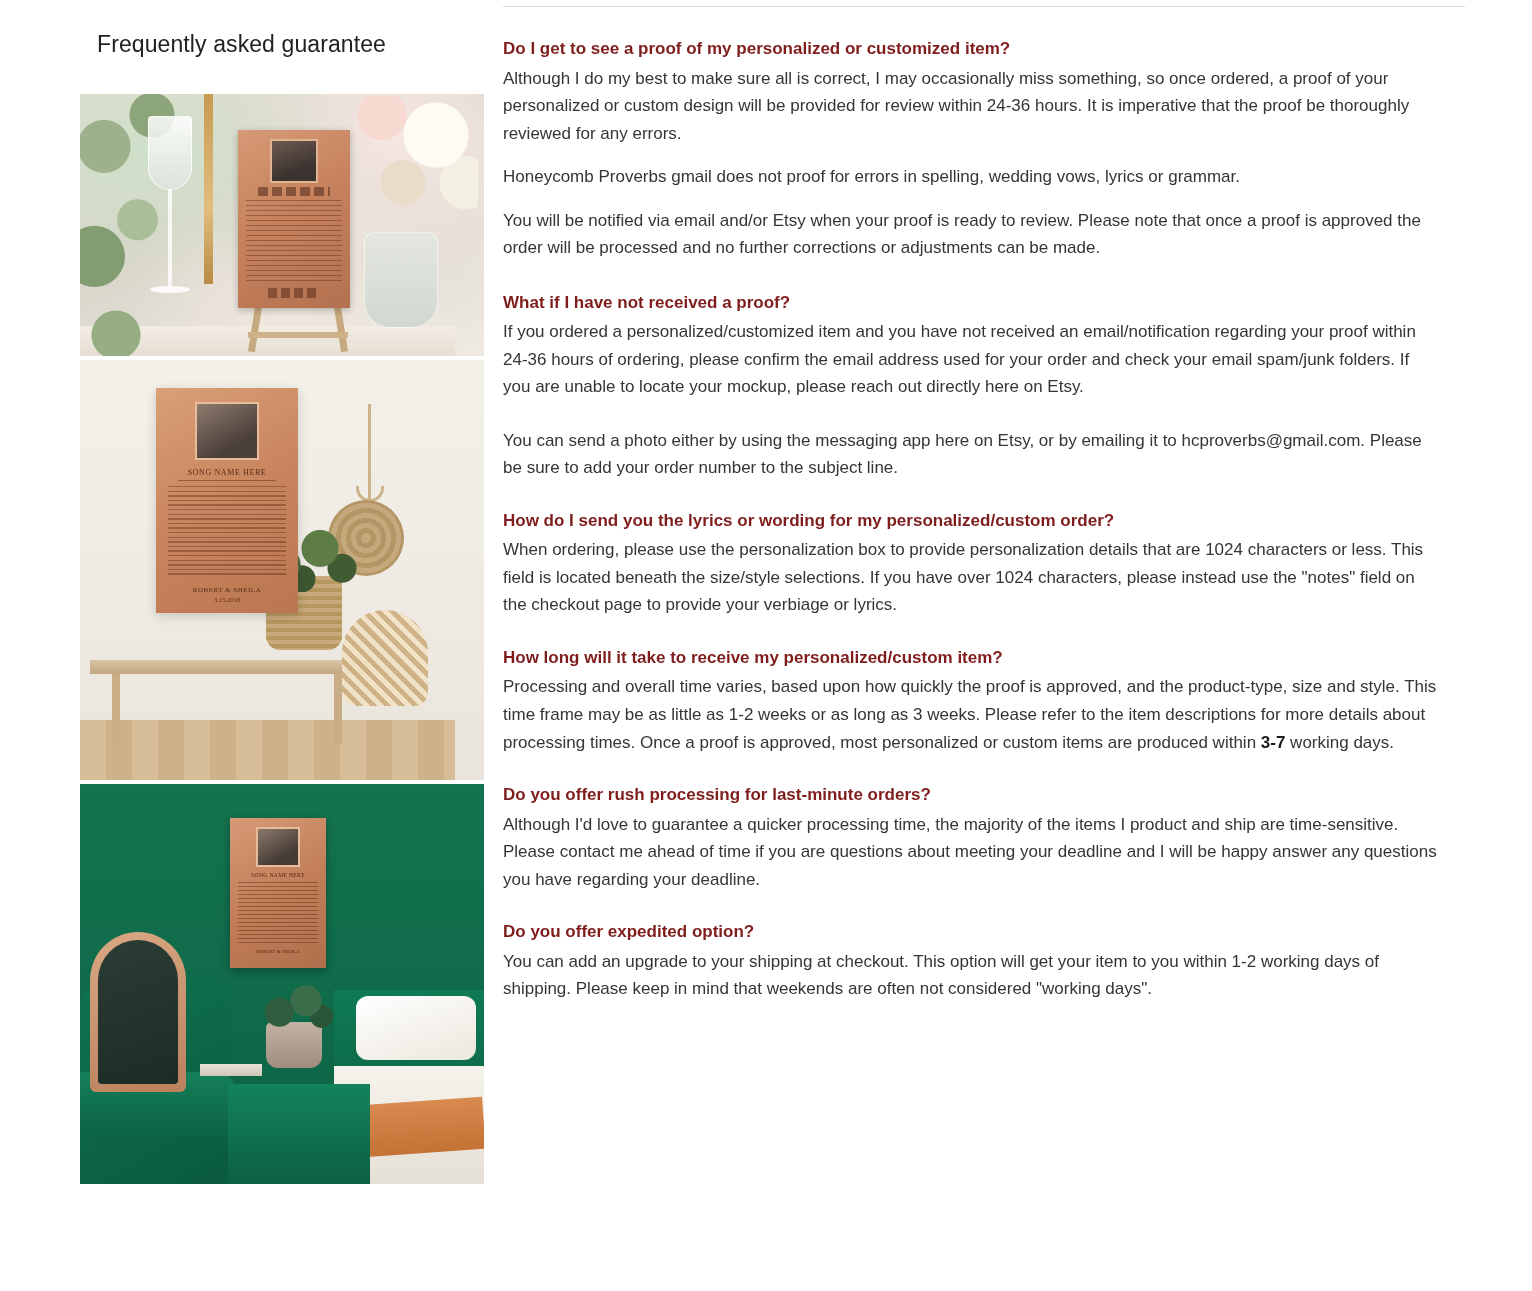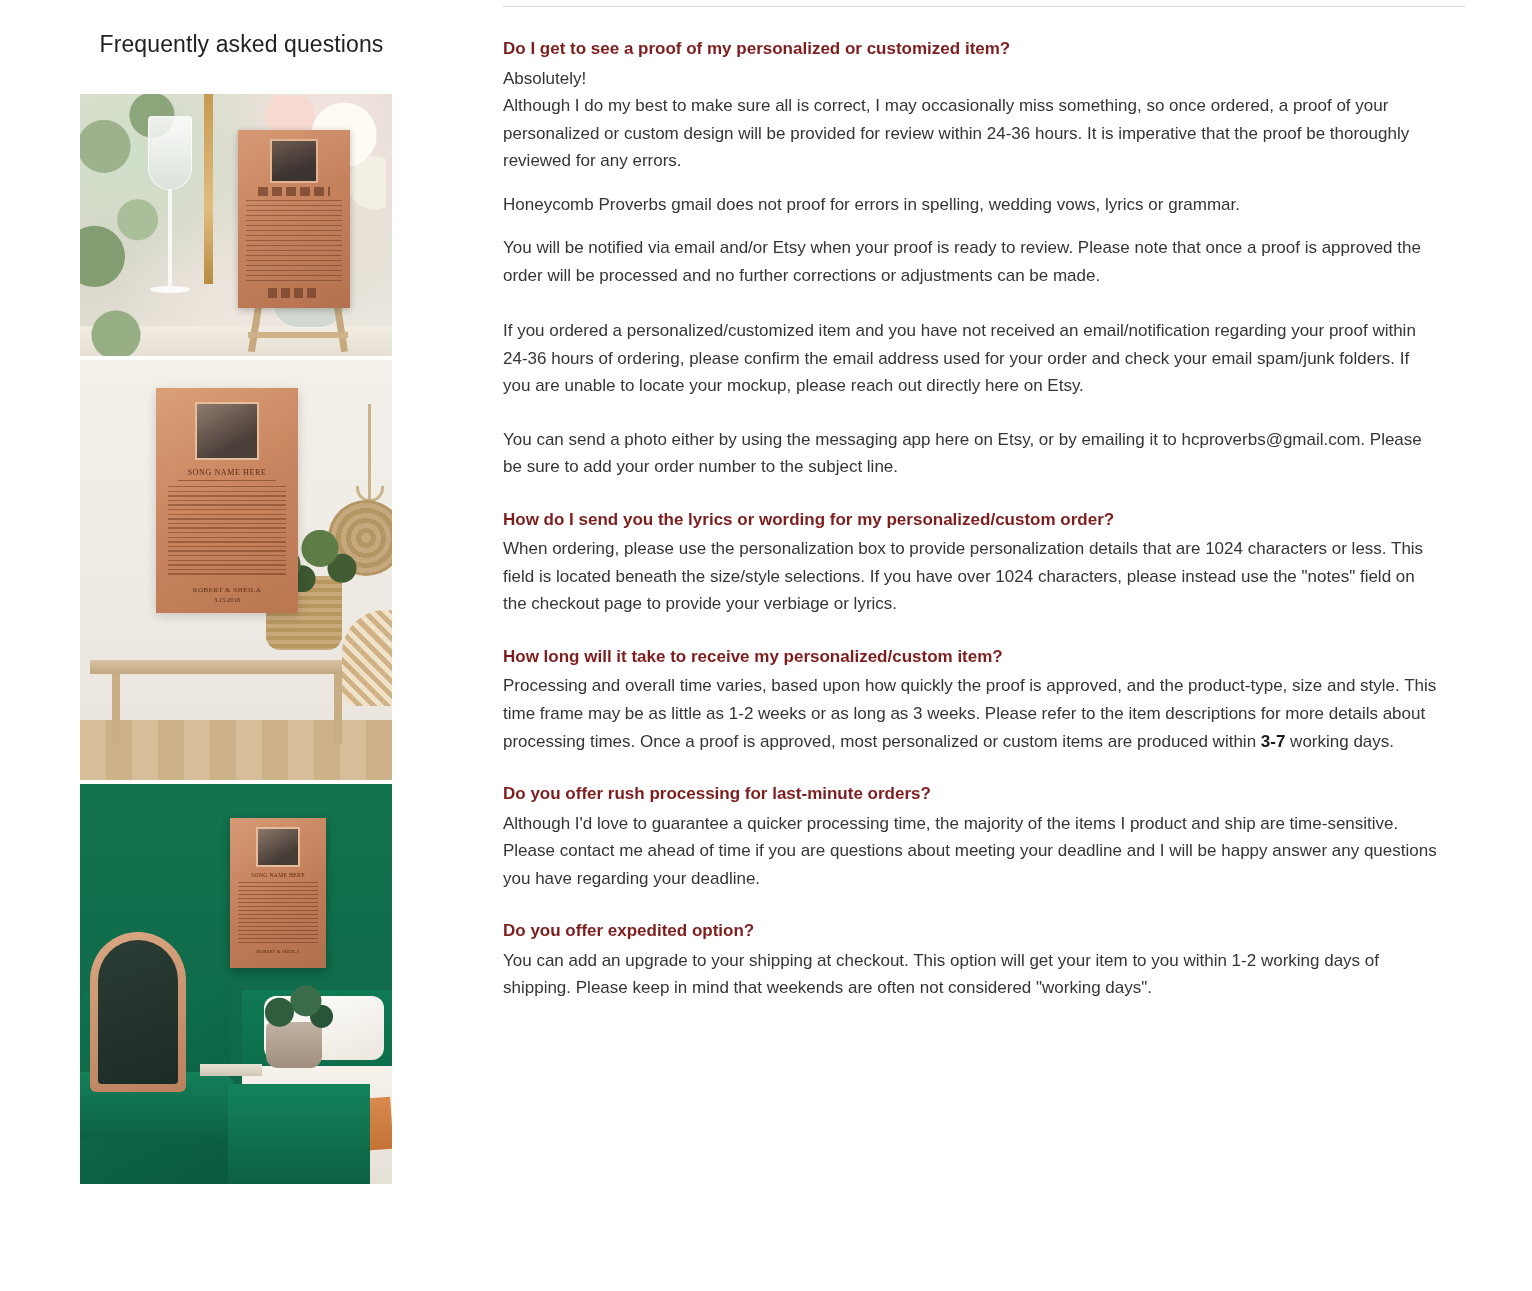--- a/index.html
+++ b/index.html
@@ -41,21 +41,21 @@
     text-align: center;
     padding: 0 20px 0 0;
     letter-spacing: 0.1px;
     line-height: 1.3;
   }
   .images {
     margin-top: 34px;
     padding-left: 80px;
   }
   .img-card {
-    width: 312px;
+    width: 404px;
     position: relative;
     overflow: hidden;
   }
   
   .img1 {
     height: 262px;
     background:
       radial-gradient(ellipse at 14% 22%, #cfe0c9 0%, rgba(207,224,201,0) 46%),
       radial-gradient(ellipse at 80% 16%, #f6e7e3 0%, rgba(246,231,227,0) 48%),
       radial-gradient(ellipse at 52% 86%, #efe7df 0%, rgba(239,231,223,0) 55%),
@@ -402,21 +402,21 @@
   .faq-a b { font-weight: bold; color: #1a1a1a; }
 </style>
 </head>
 <body>
 
 <div class="top-rule"></div>
 
 <div class="page">
 
   <div class="left-col">
-    <div class="faq-title">Frequently asked questions</div>
+    <div class="faq-title">Frequently asked guarantee</div>
 
     <div class="images">
 
       <div class="img-card img1">
         <div class="i1-runner"></div>
         <div class="i1-leaves"></div>
         <div class="i1-flowers"></div>
         <div class="i1-vase"></div>
         <div class="i1-candle"></div>
         <div class="i1-glass">
@@ -484,28 +484,28 @@
 
     </div>
   </div>
 
   <div class="right-col">
     <div class="faq-list">
 
       <div class="faq-item">
         <div class="faq-q">Do I get to see a proof of my personalized or customized item?</div>
         <div class="faq-a">
-          <p style="margin-bottom:0">Absolutely!</p>
           <p>Although I do my best to make sure all is correct, I may occasionally miss something, so once ordered, a proof of your personalized or custom design will be provided for review within 24-36 hours. It is imperative that the proof be thoroughly reviewed for any errors.</p>
           <p>Honeycomb Proverbs gmail does not proof for errors in spelling, wedding vows, lyrics or grammar.</p>
           <p>You will be notified via email and/or Etsy when your proof is ready to review. Please note that once a proof is approved the order will be processed and no further corrections or adjustments can be made.</p>
         </div>
       </div>
 
       <div class="faq-item">
+        <div class="faq-q">What if I have not received a proof?</div>
         <div class="faq-a">
           <p>If you ordered a personalized/customized item and you have not received an email/notification regarding your proof within 24-36 hours of ordering, please confirm the email address used for your order and check your email spam/junk folders. If you are unable to locate your mockup, please reach out directly here on Etsy.</p>
         </div>
       </div>
 
       <div class="faq-item">
         <div class="faq-a">
           <p>You can send a photo either by using the messaging app here on Etsy, or by emailing it to hcproverbs@gmail.com. Please be sure to add your order number to the subject line.</p>
         </div>
       </div>

